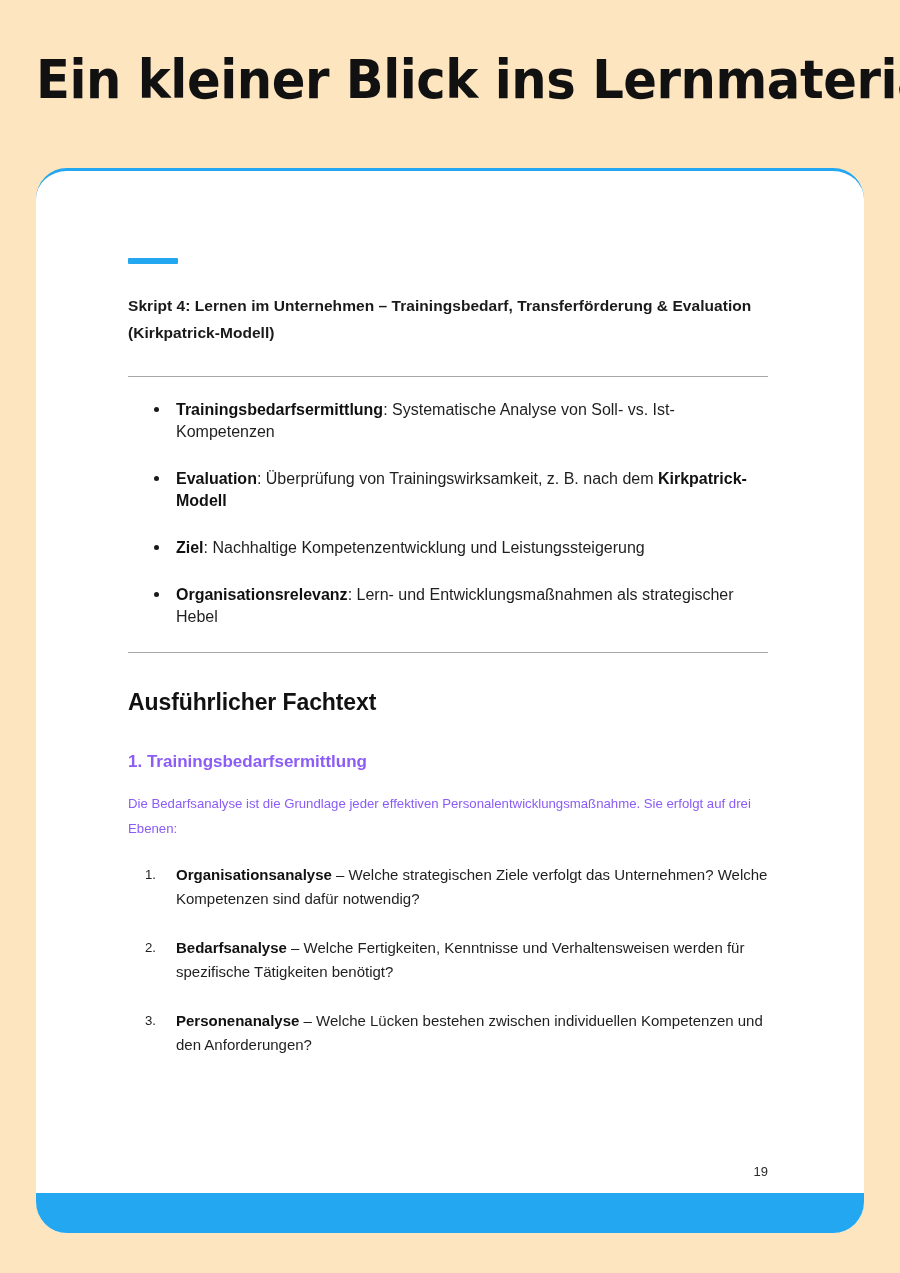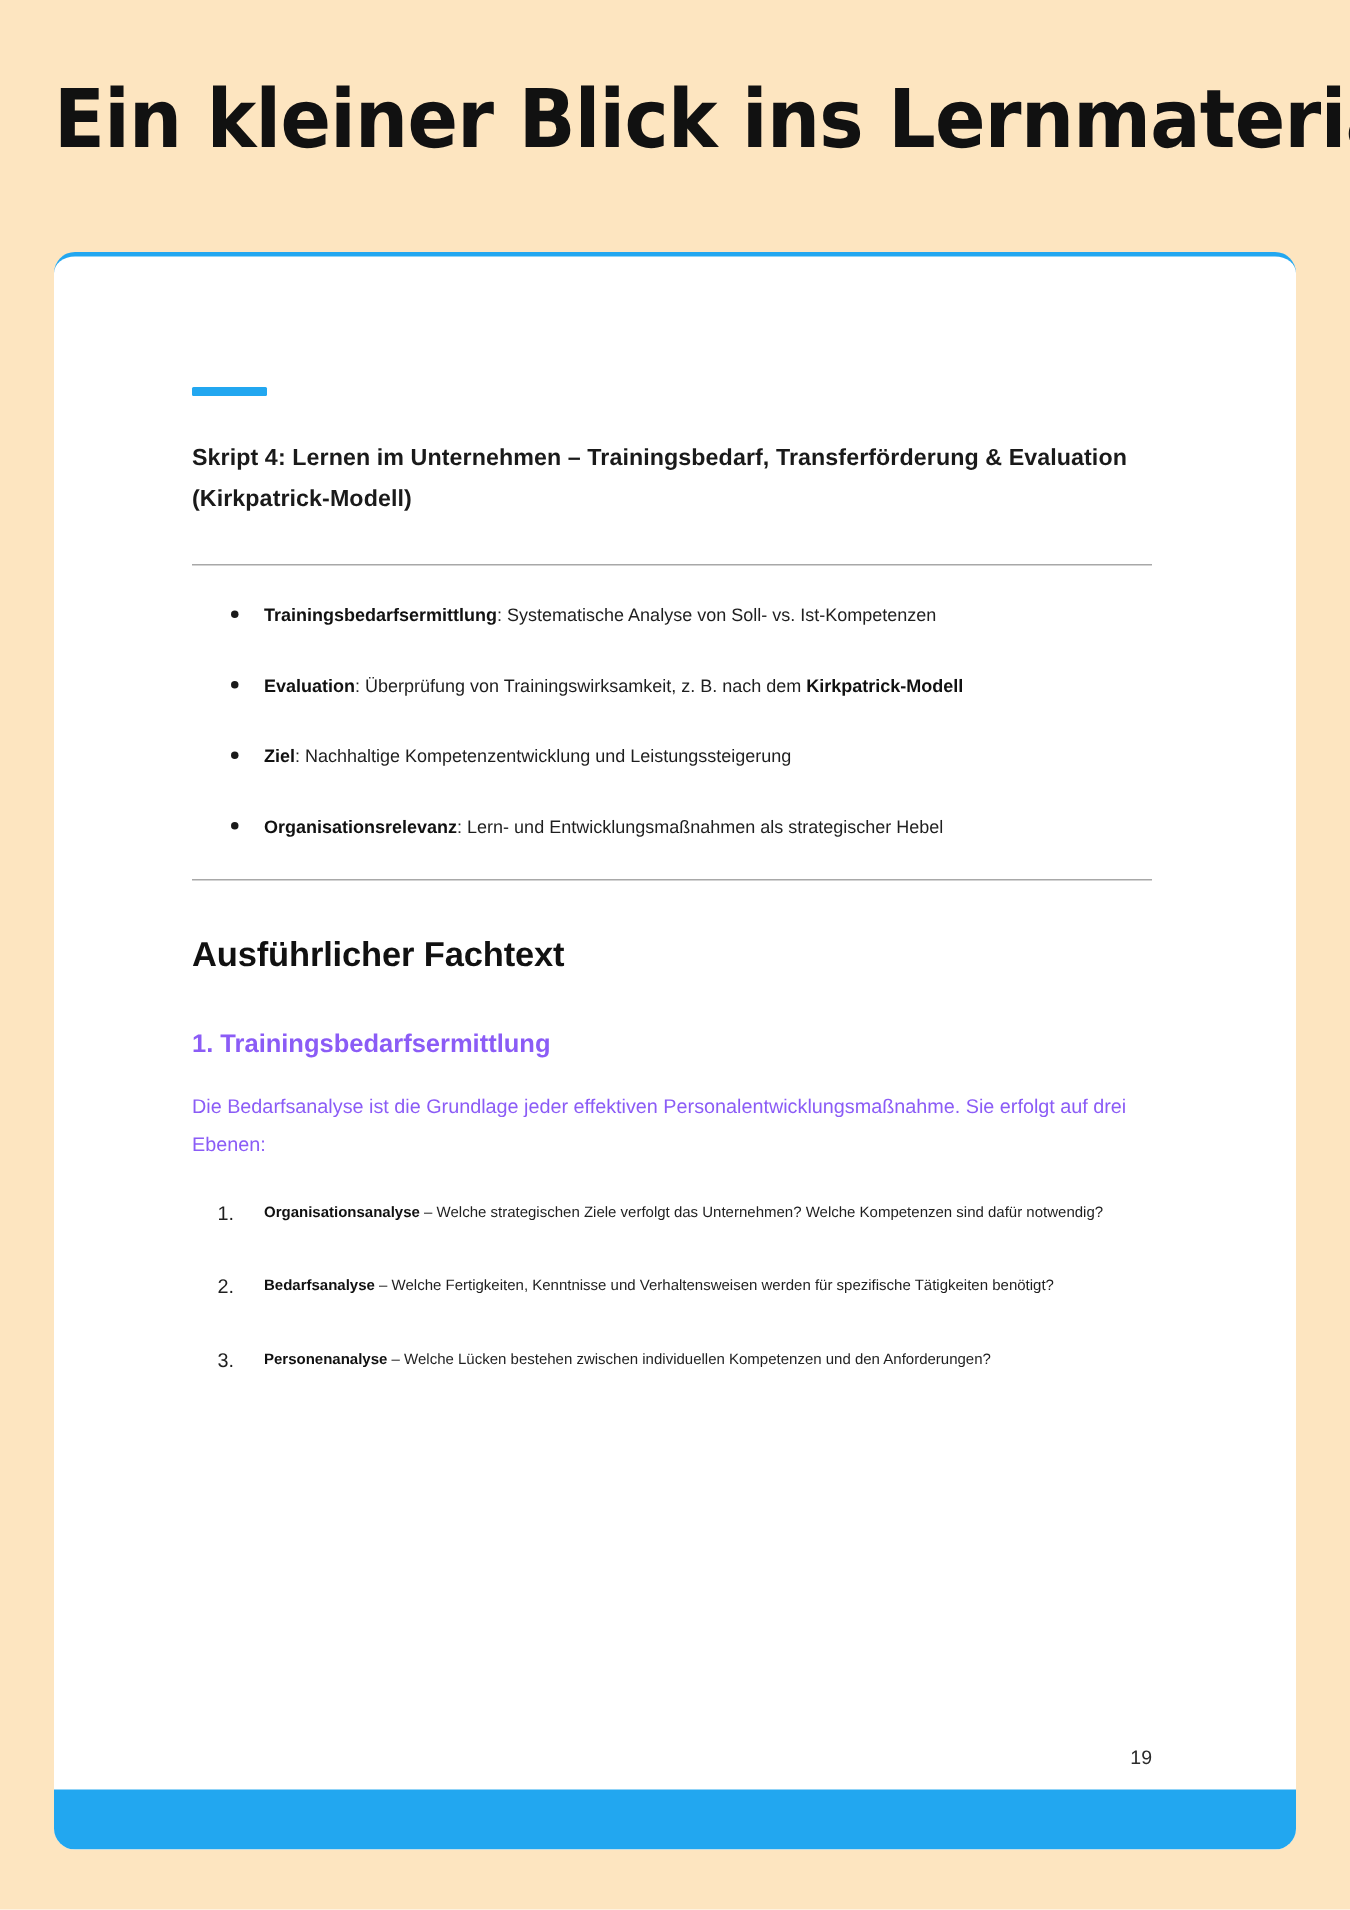--- a/index.html
+++ b/index.html
@@ -34,21 +34,21 @@
   }
 
   
   .doc-card {
     position: absolute;
     left: 36px;
     top: 168px;
     width: 828px;
     height: 1065px;
     background: #ffffff;
-    border-radius: 14px;
+    border-radius: 31px;
     border-top: 3px solid #22a7f0;
     box-sizing: border-box;
     overflow: hidden;
   }
 
   .card-inner {
     position: absolute;
     left: 0;
     top: 0;
     right: 0;
@@ -126,21 +126,21 @@
   
   ul.bullets {
     margin: 22px 0 0 0;
     padding: 0;
     list-style: none;
   }
   ul.bullets > li {
     position: relative;
     padding-left: 48px;
     margin-bottom: 25px;
-    font-size: 12px;
+    font-size: 16px;
     line-height: 22px;
     color: #1f1f1f;
   }
   ul.bullets > li:last-child { margin-bottom: 0; }
   ul.bullets > li::before {
     content: "";
     position: absolute;
     left: 26px;
     top: 8px;
     width: 5px;
@@ -153,21 +153,21 @@
   ol.numbered {
     margin: 22px 0 0 0;
     padding: 0;
     list-style: none;
     counter-reset: li;
   }
   ol.numbered > li {
     position: relative;
     padding-left: 48px;
     margin-bottom: 25px;
-    font-size: 10px;
+    font-size: 15px;
     line-height: 24px;
     color: #1f1f1f;
     counter-increment: li;
   }
   ol.numbered > li:last-child { margin-bottom: 0; }
   ol.numbered > li::before {
     content: counter(li) ".";
     position: absolute;
     left: 17px;
     top: 0;

